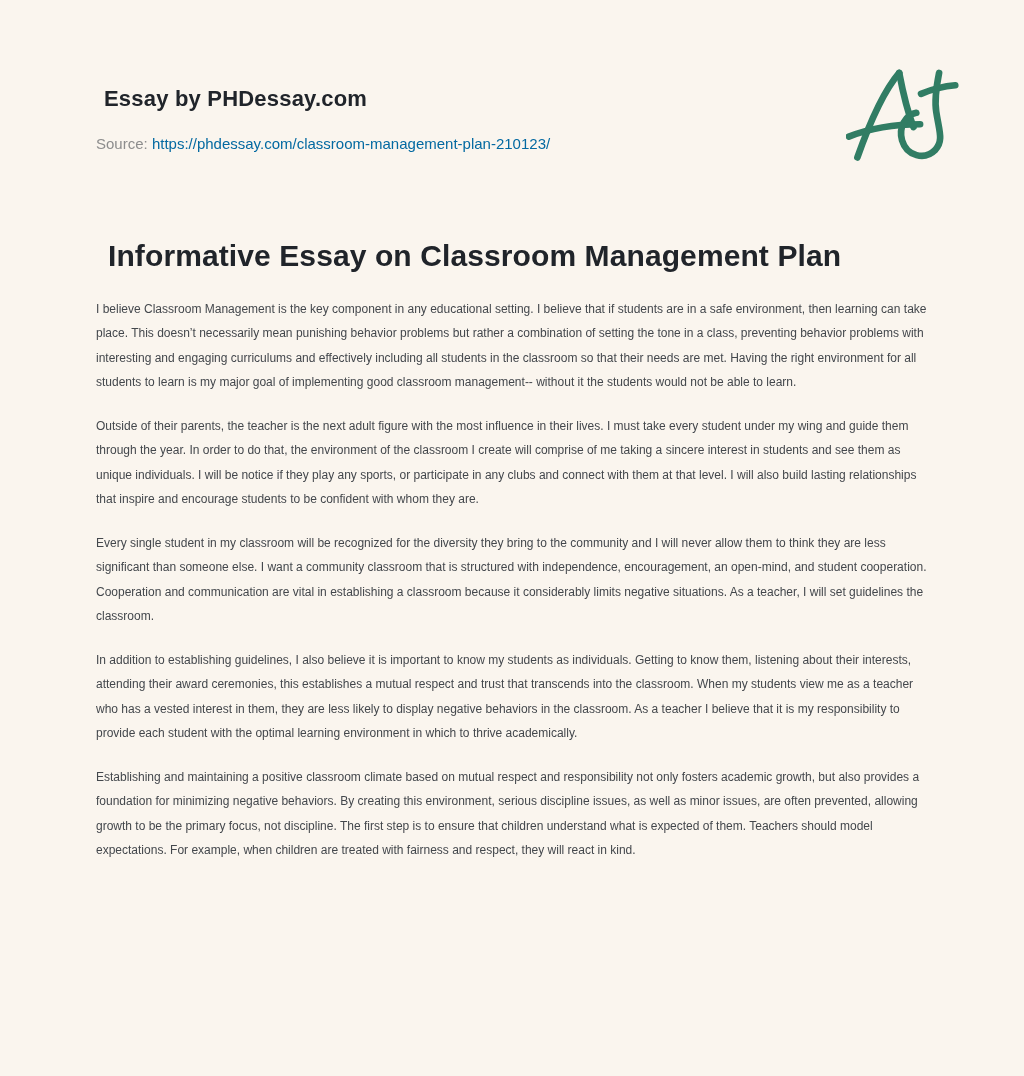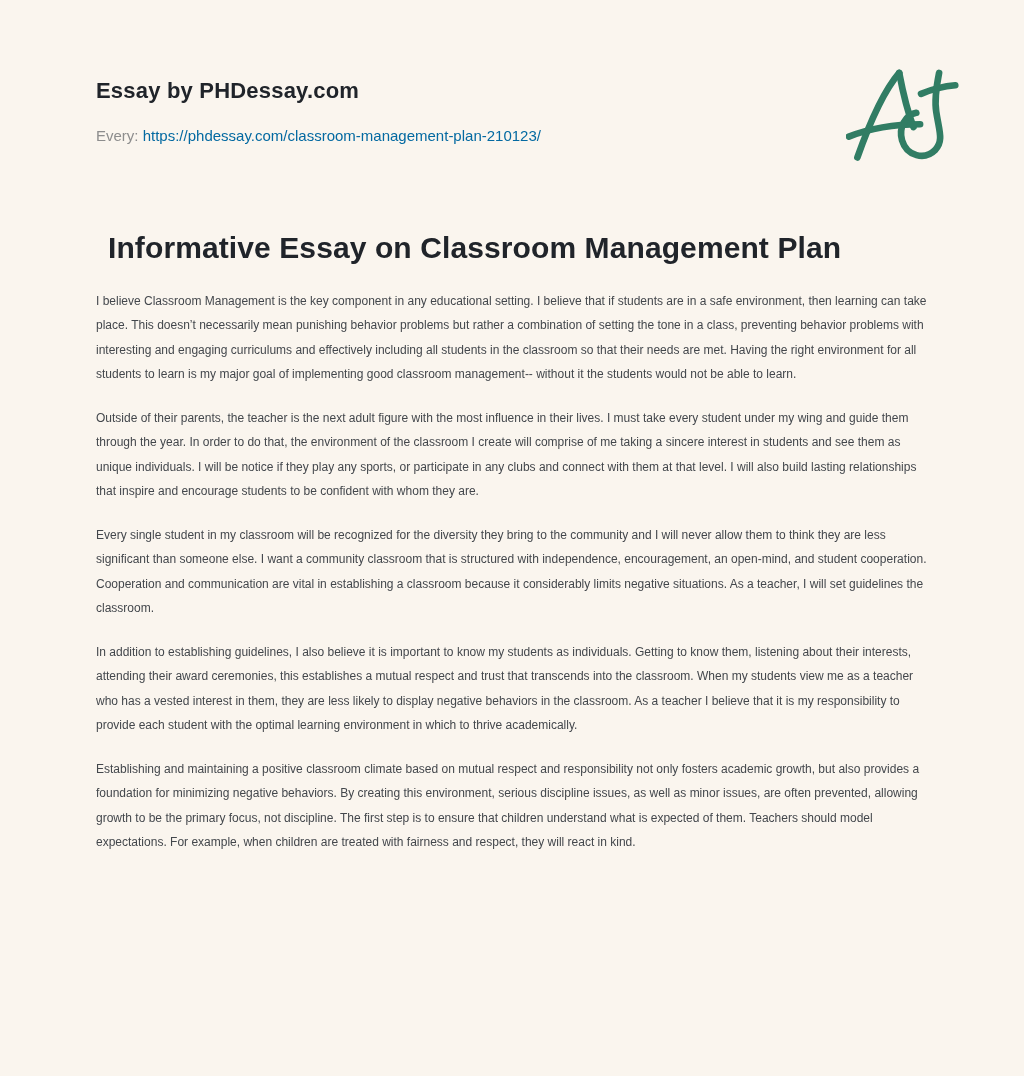--- a/index.html
+++ b/index.html
@@ -11,21 +11,21 @@
   .page {
     position: relative;
     width: 1024px;
     height: 1076px;
     box-sizing: border-box;
     padding: 78px 96px 0 96px;
     background: #FAF5EE;
     overflow: hidden;
   }
   .site-header {
-    margin: 0;
+    margin: 8px;
     font-size: 22px;
     line-height: 1.15;
     font-weight: 700;
     color: #20242A;
     letter-spacing: 0.2px;
   }
   .source-line {
     margin: 24px 0 0 0;
     font-size: 15px;
     line-height: 18px;
@@ -69,21 +69,21 @@
   }
 </style>
 </head>
 <body>
 
 <div class="page">
 
   <header>
     <h1 class="site-header">Essay by PHDessay.com</h1>
     <p class="source-line">
-      <span class="source-label">Every:</span>
+      <span class="source-label">Source:</span>
       <a class="source-link" href="#">https://phdessay.com/classroom-management-plan-210123/</a>
     </p>
 
     <div class="logo">
       <svg viewBox="0 0 120 115" fill="none" xmlns="http://www.w3.org/2000/svg">
         <g stroke="#317D64" stroke-width="7" stroke-linecap="round" fill="none">
 
           <path d="M12,98 C24,64 38,30 56,9"></path>
 
           <path d="M56,9 C60,30 64,48 71,66"></path>

